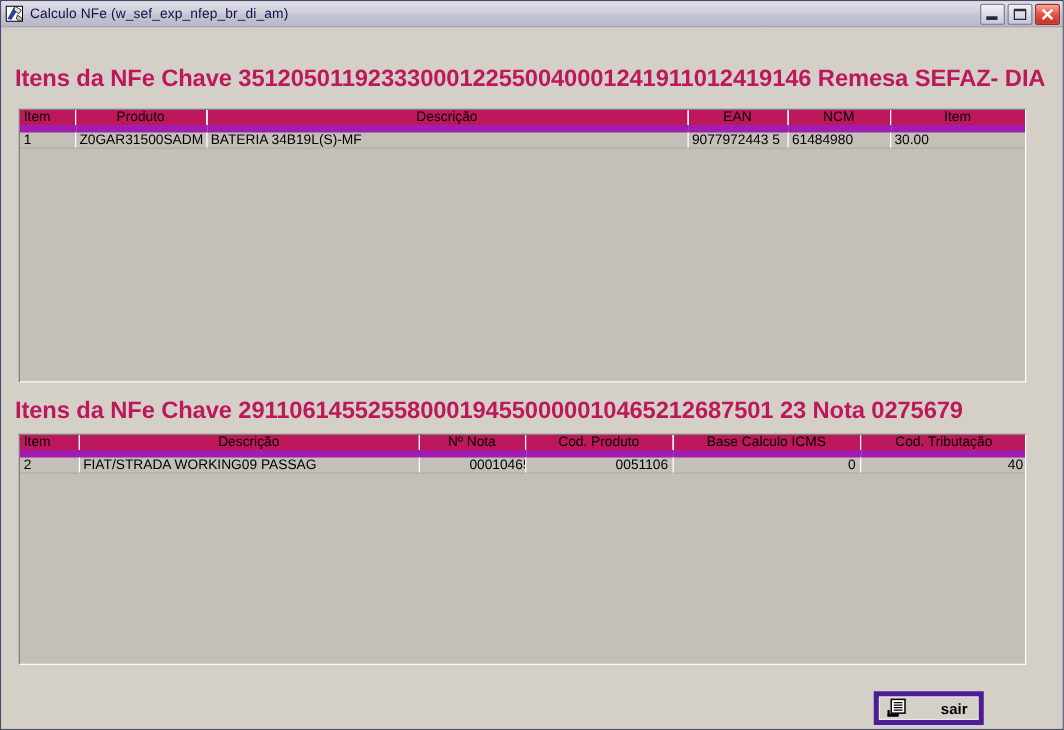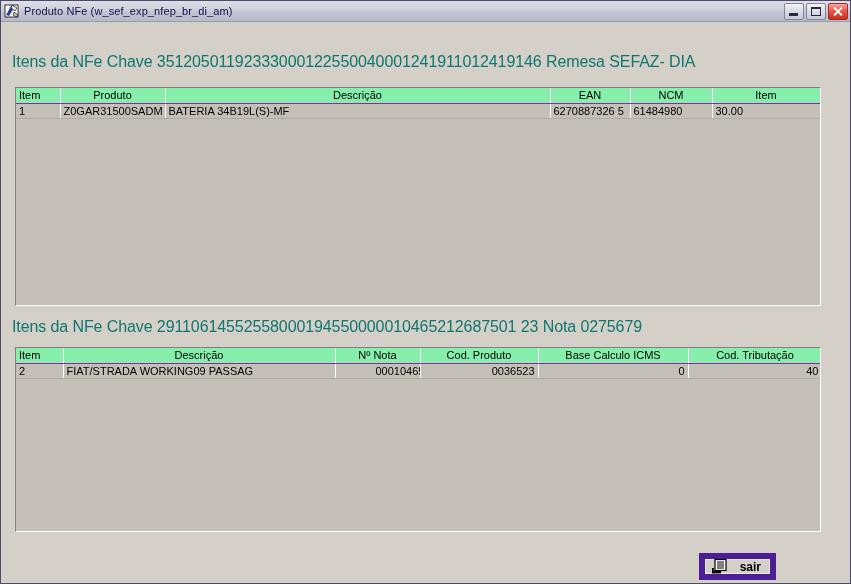--- a/index.html
+++ b/index.html
@@ -102,23 +102,23 @@
   
   .client {
     flex: 1 1 auto;
     position: relative;
     background: #d4d0c8;
     padding: 0;
     overflow: hidden;
   }
 
   .section-title {
-    font-size: 16px;
-    font-weight: normal;
-    color: #0f766e;
+    font-size: 19px;
+    font-weight: bold;
+    color: #be185d;
     padding: 0;
     white-space: nowrap;
     letter-spacing: -0.1px;
   }
 
   
   .grid {
     position: absolute;
     background: #c4c0b8;
     border-top: 1px solid #808080;
@@ -128,28 +128,28 @@
     box-sizing: border-box;
     overflow: hidden;
   }
   table.gtable {
     border-collapse: collapse;
     table-layout: fixed;
     width: 100%;
     font-size: 11px;
   }
   table.gtable th {
-    background: #86efac;
+    background: #be185d;
     font-weight: normal;
     font-size: 11px;
     color: #000000;
     height: 15px;
     padding: 0 3px;
     border-right: 1px solid #ffffff;
-    border-bottom: 1px solid #a21caf;
+    border-bottom: 6px solid #a21caf;
     text-align: center;
     overflow: hidden;
     white-space: nowrap;
     box-sizing: border-box;
   }
   table.gtable th.left { text-align: left; }
   table.gtable td {
     background: #c4c0b8;
     font-size: 11px;
     color: #000000;
@@ -169,25 +169,25 @@
     display: flex;
     align-items: center;
     width: 100%;
   }
 
   
   .sair-btn {
     position: absolute;
     left: 698px;
     top: 531px;
-    width: 77px;
+    width: 88px;
     height: 27px;
     box-sizing: border-box;
     background: #d4d0c8;
-    border: 6px solid #4c1d95;
+    border: 4px solid #4c1d95;
     display: flex;
     align-items: center;
     justify-content: space-between;
     padding: 0 9px 0 6px;
     cursor: default;
     box-shadow: inset 0 0 0 1px #e8e6e2;
   }
   .sair-label {
     font-size: 12px;
     font-weight: bold;
@@ -202,21 +202,21 @@
 
   <div class="titlebar">
     <span class="title-icon">
       <svg width="16" height="16" viewBox="0 0 16 16">
         <rect x="1" y="2" width="13" height="12" fill="#ffffff" stroke="#000000" stroke-width="0.8"></rect>
         <polygon points="2,12 7,3 10,5 5,13" fill="#2b3fa0"></polygon>
         <polygon points="8,2 13,5 11,8 7,5" fill="#e8e4dc" stroke="#000000" stroke-width="0.6"></polygon>
         <polygon points="10,9 14,12 12,14 9,12" fill="#c8c4bc" stroke="#000000" stroke-width="0.6"></polygon>
       </svg>
     </span>
-    <span class="title-text">Produto NFe (w_sef_exp_nfep_br_di_am)</span>
+    <span class="title-text">Calculo NFe (w_sef_exp_nfep_br_di_am)</span>
     <span class="win-buttons">
       <span class="win-btn">
         <span class="btn-min-glyph"></span>
       </span>
       <span class="win-btn">
         <span class="btn-max-glyph"></span>
       </span>
       <span class="win-btn close">
         <span class="btn-close-glyph"></span>
       </span>
@@ -245,21 +245,21 @@
             <th>EAN</th>
             <th>NCM</th>
             <th>Item</th>
           </tr>
         </thead>
         <tbody>
           <tr class="datarow">
             <td>1</td>
             <td>Z0GAR31500SADM</td>
             <td>BATERIA 34B19L(S)-MF</td>
-            <td>6270887326 5</td>
+            <td>9077972443 5</td>
             <td>61484980</td>
             <td>30.00</td>
           </tr>
         </tbody>
       </table>
     </div>
 
     <div class="section-title" style="position:absolute; left:11px; top:296px;">Itens da NFe Chave 29110614552558000194550000010465212687501 23 Nota 0275679</div>
 
     <div class="grid" style="left:14px; top:325px; width:806px; height:185px;">
@@ -285,21 +285,21 @@
         <tbody>
           <tr class="datarow">
             <td>2</td>
             <td>
               <span class="cell-split">
                 <span>FIAT/STRADA WORKING</span>
                 <span>09 PASSAG</span>
               </span>
             </td>
             <td class="center">000104652</td>
-            <td class="center">0036523</td>
+            <td class="center">0051106</td>
             <td class="center">0</td>
             <td class="center">40</td>
           </tr>
         </tbody>
       </table>
     </div>
 
     <div class="sair-btn">
       <span class="exit-icon">
         <svg width="18" height="18" viewBox="0 0 18 18">

